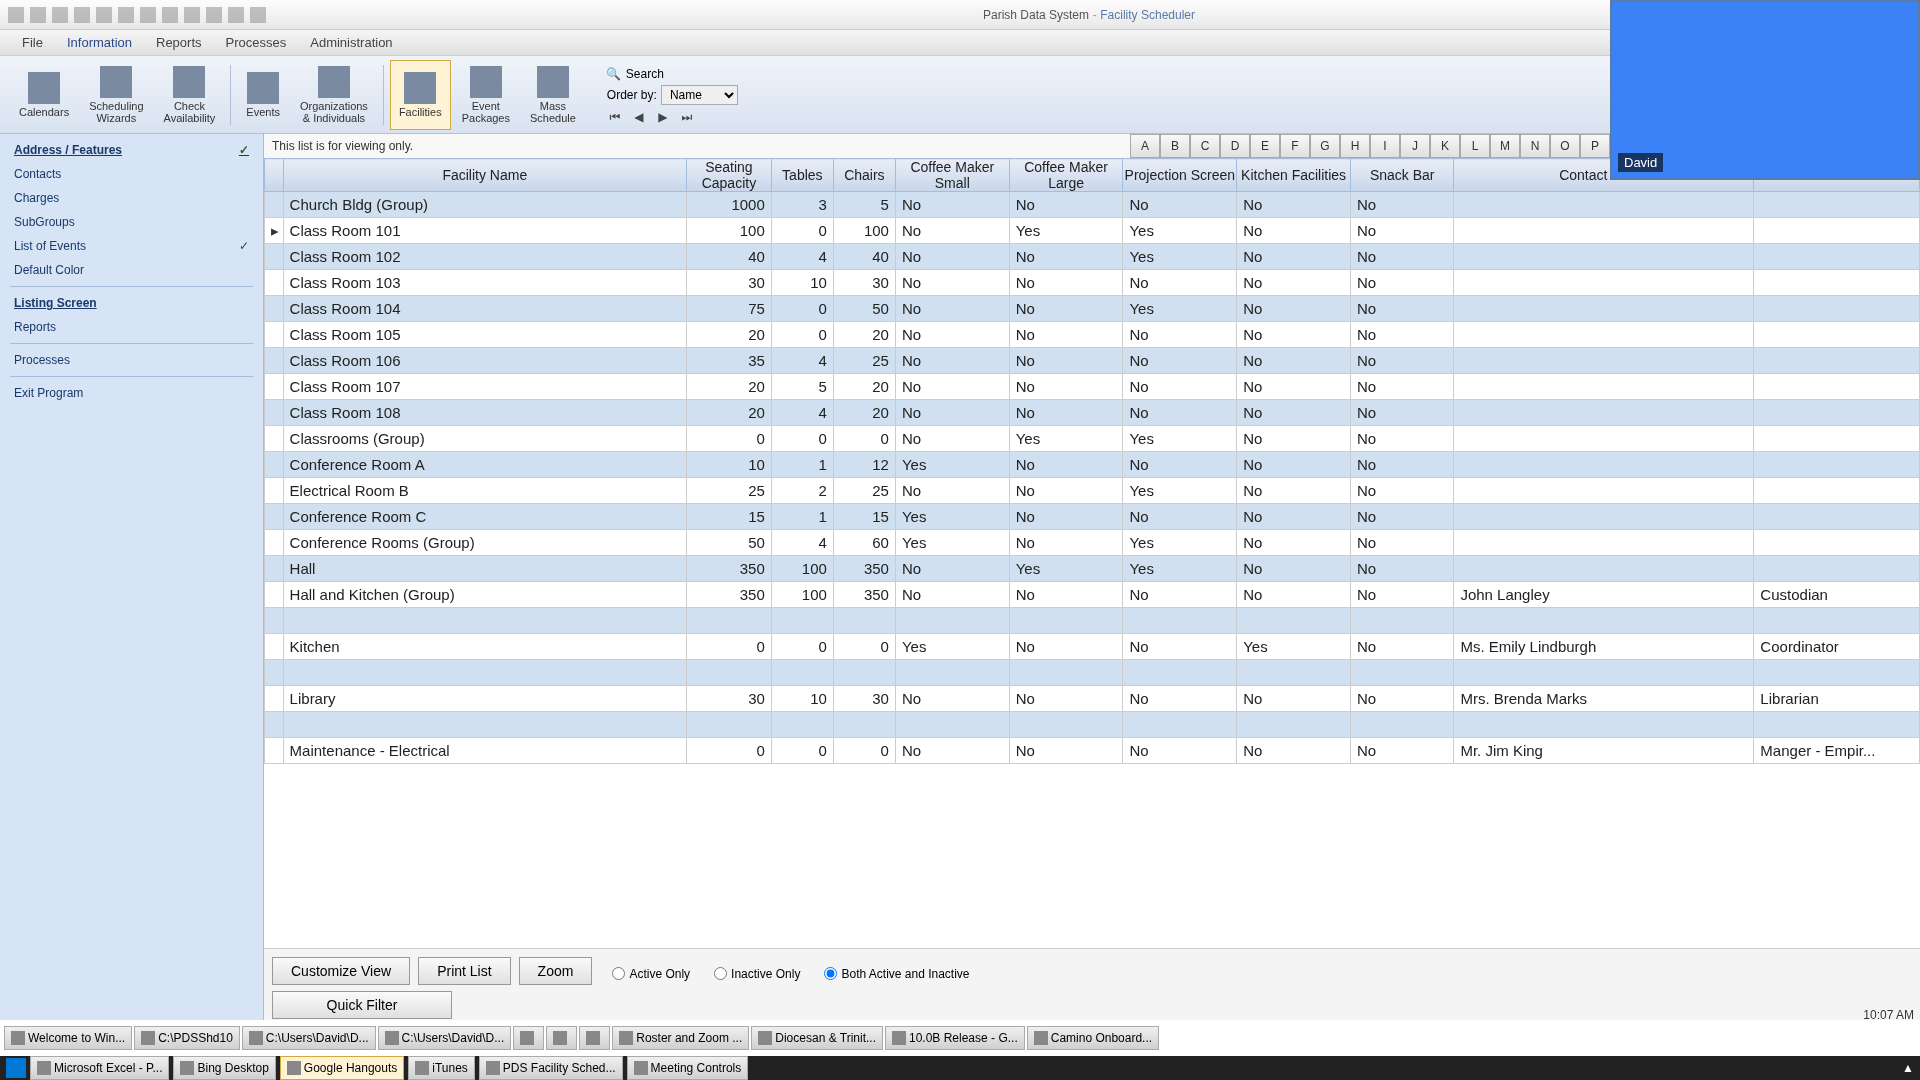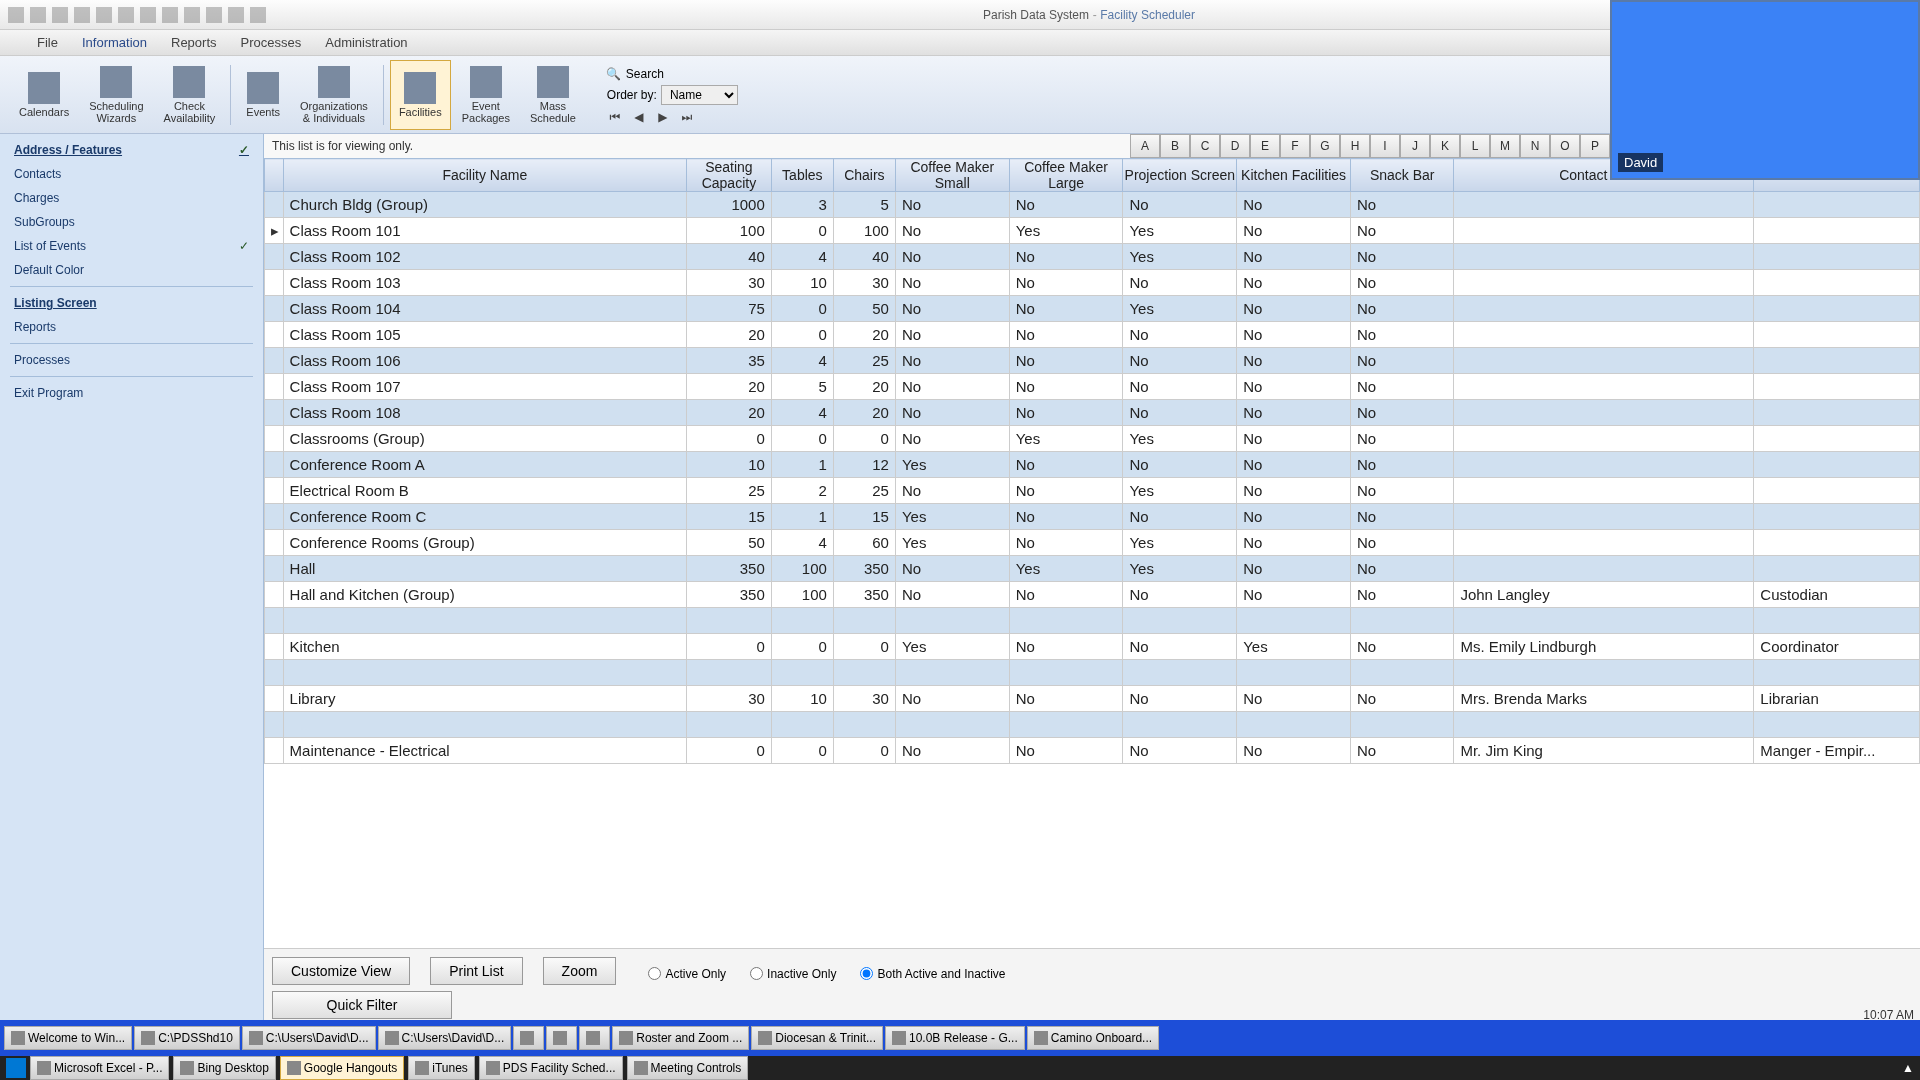--- a/index.html
+++ b/index.html
@@ -3,21 +3,21 @@
 <meta charset="utf-8">
 <style>
 *{margin:0;padding:0;box-sizing:border-box;font-family:'Segoe UI',Tahoma,sans-serif;font-size:12px}
 body{background:#f0f0f0;width:1920px;height:1080px;overflow:hidden;position:relative}
 .title-bar{height:30px;background:linear-gradient(#fdfdfd,#e8e8e8);border-bottom:1px solid #ccc;display:flex;align-items:center;padding:0 8px}
 .qat{display:flex;gap:6px;align-items:center}
 .qat-icon{width:16px;height:16px;background:#888;opacity:.5}
 .title-text{flex:1;text-align:center;font-size:13px;color:#555}
 .title-text .sep{color:#999}
 .title-text .mod{color:#5a7aa8}
-.menu-bar{height:26px;background:linear-gradient(#f5f5f5,#e0e0e0);display:flex;padding:0 25px;border-bottom:1px solid #ccc}
+.menu-bar{height:26px;background:linear-gradient(#f5f5f5,#e0e0e0);display:flex;padding:0 10px;border-bottom:1px solid #ccc}
 .menu-item{padding:5px 12px;font-size:13px;color:#444;cursor:pointer}
 .menu-item.active{color:#2a4a8a;font-weight:500}
 .ribbon{height:78px;background:linear-gradient(#f0f4fa,#d8e2f0);display:flex;align-items:center;padding:0 10px;gap:2px;border-bottom:1px solid #b0c0d8}
 .rib-btn{display:flex;flex-direction:column;align-items:center;justify-content:center;padding:4px 8px;height:70px;cursor:pointer;border:1px solid transparent}
 .rib-btn.active{background:#fff3d5;border:1px solid #d4a840}
 .rib-btn .ico{width:32px;height:32px;background:#7a8aa0;margin-bottom:2px}
 .rib-btn span{font-size:11px;color:#333;text-align:center;line-height:12px}
 .rib-sep{width:1px;height:60px;background:#b0c0d8;margin:0 4px}
 .search-area{margin-left:20px;display:flex;flex-direction:column;gap:4px}
 .search-row{display:flex;align-items:center;gap:4px;font-size:12px}
@@ -40,21 +40,21 @@
 tr.even td{background:#d0e0f0}
 tr.odd td{background:#fff}
 td.num{text-align:right}
 td.txt{text-align:left}
 .row-ptr{width:14px;text-align:center;color:#333}
 .bottom-bar{height:72px;background:#f4f4f4;border-top:1px solid #ccc;padding:8px;display:flex;align-items:flex-start;gap:8px;flex-wrap:wrap}
 .btn{padding:5px 18px;background:linear-gradient(#fafafa,#e0e0e0);border:1px solid #999;font-size:14px;cursor:pointer}
 .radio-grp{display:flex;gap:24px;align-items:center;margin-left:12px;margin-top:5px}
 .radio-opt{display:flex;align-items:center;gap:4px;font-size:14px}
 .taskbar{position:absolute;bottom:0;left:0;right:0;height:60px;background:#1a1a1a;display:flex;flex-direction:column}
-.task-top{height:45px;background:#1d4ed8;display:flex;align-items:center;padding:0 4px;gap:2px;overflow:hidden}
+.task-top{height:45px;background:#ffffff;display:flex;align-items:center;padding:0 4px;gap:2px;overflow:hidden}
 .task-btn{height:24px;padding:0 6px;background:linear-gradient(#f0f0f0,#d0d0d0);border:1px solid #aaa;font-size:11px;display:flex;align-items:center;gap:3px;white-space:nowrap}
 .task-btn.active{background:#fff3d5;border-color:#d4a840}
 .task-btn .tico{width:14px;height:14px;background:#888}
 .task-bot{height:30px;background:#222;display:flex;align-items:center;padding:0 6px;gap:4px}
 .start{width:20px;height:20px;background:#0078d4}
 .tray{margin-left:auto;display:flex;align-items:center;gap:6px;color:#fff;font-size:11px}
 .clock{position:absolute;right:6px;bottom:32px;color:#333;font-size:11px;text-align:right;line-height:13px}
 .webcam{position:absolute;top:0;right:0;width:310px;height:180px;background:#3b82f6;border:2px solid #5a7aa8;z-index:100}
 .webcam .label{position:absolute;bottom:6px;left:6px;background:rgba(0,0,0,.6);color:#fff;padding:2px 6px;font-size:13px}
 select{border:1px solid #aaa;padding:1px 18px 1px 4px;font-size:12px}
@@ -540,21 +540,21 @@
               <td class="txt">No</td>
               <td class="txt">No</td>
               <td class="txt">Mr. Jim King</td>
               <td class="txt">Manger - Empir...</td>
             </tr>
           </tbody>
       </table>
     </div>
     <div class="bottom-bar">
       <div style="display:flex;flex-direction:column;gap:6px">
-        <div style="display:flex;gap:20px">
+        <div style="display:flex;gap:8px">
           <button class="btn">Customize View</button>
           <button class="btn">Print List</button>
           <button class="btn">Zoom</button>
           <div class="radio-grp" id="radios">
               <label class="radio-opt">
                 <input type="radio" name="flt" style="">
                 <span>Active Only</span>
               </label>
               <label class="radio-opt">
                 <input type="radio" name="flt" style="">

